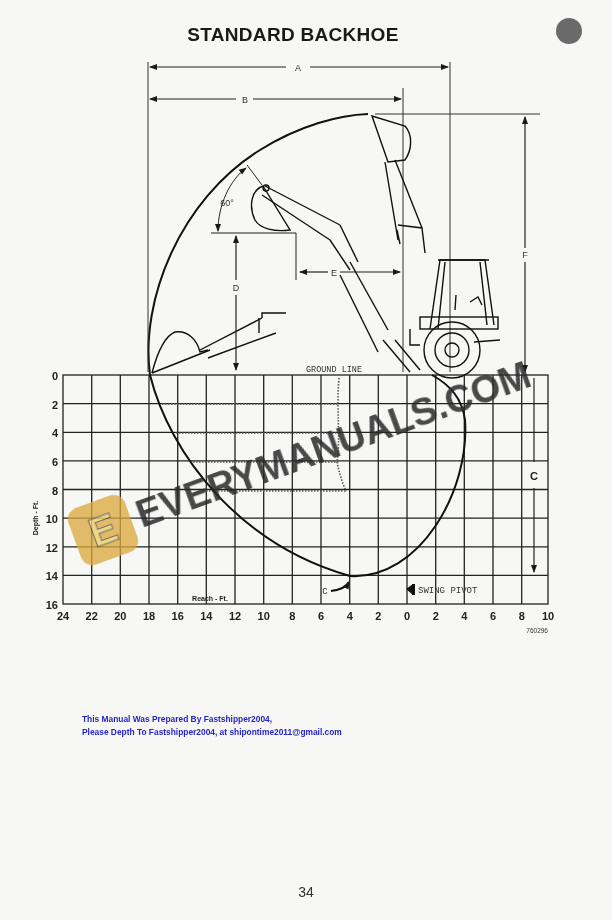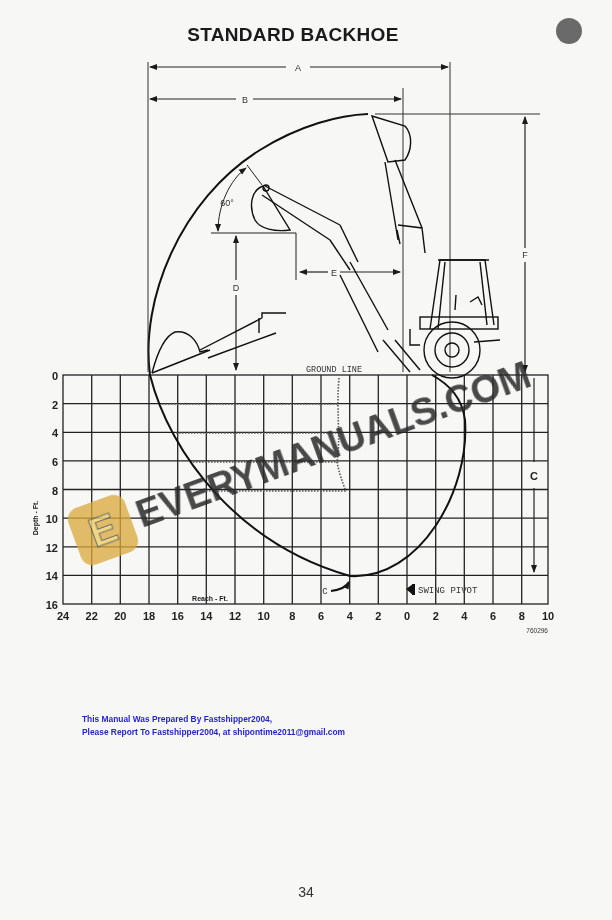--- a/index.html
+++ b/index.html
@@ -199,16 +199,16 @@
     <g transform="translate(103,530) rotate(-20)">
       <rect x="-30" y="-30" width="60" height="60" rx="12" fill="#d9a93a" opacity="0.9"></rect>
       <text x="0" y="14" font-size="40" font-weight="bold" text-anchor="middle" fill="#f0d070" stroke="#555" stroke-width="1">E</text>
     </g>
     <text x="0" y="0" font-size="38" font-weight="bold" fill="#2a2a2a" transform="translate(142,528) rotate(-20)">EVERYMANUALS.COM</text>
   </g>
 </svg>
 
 <div class="notice">
   <div>This Manual Was Prepared By Fastshipper2004,</div>
-  <div>Please Report To Fastshipper2004, at shipontime2011@gmail.com</div>
+  <div>Please Depth To Fastshipper2004, at shipontime2011@gmail.com</div>
 </div>
 
 <div class="pageno">34</div>
 
 </body></html>

